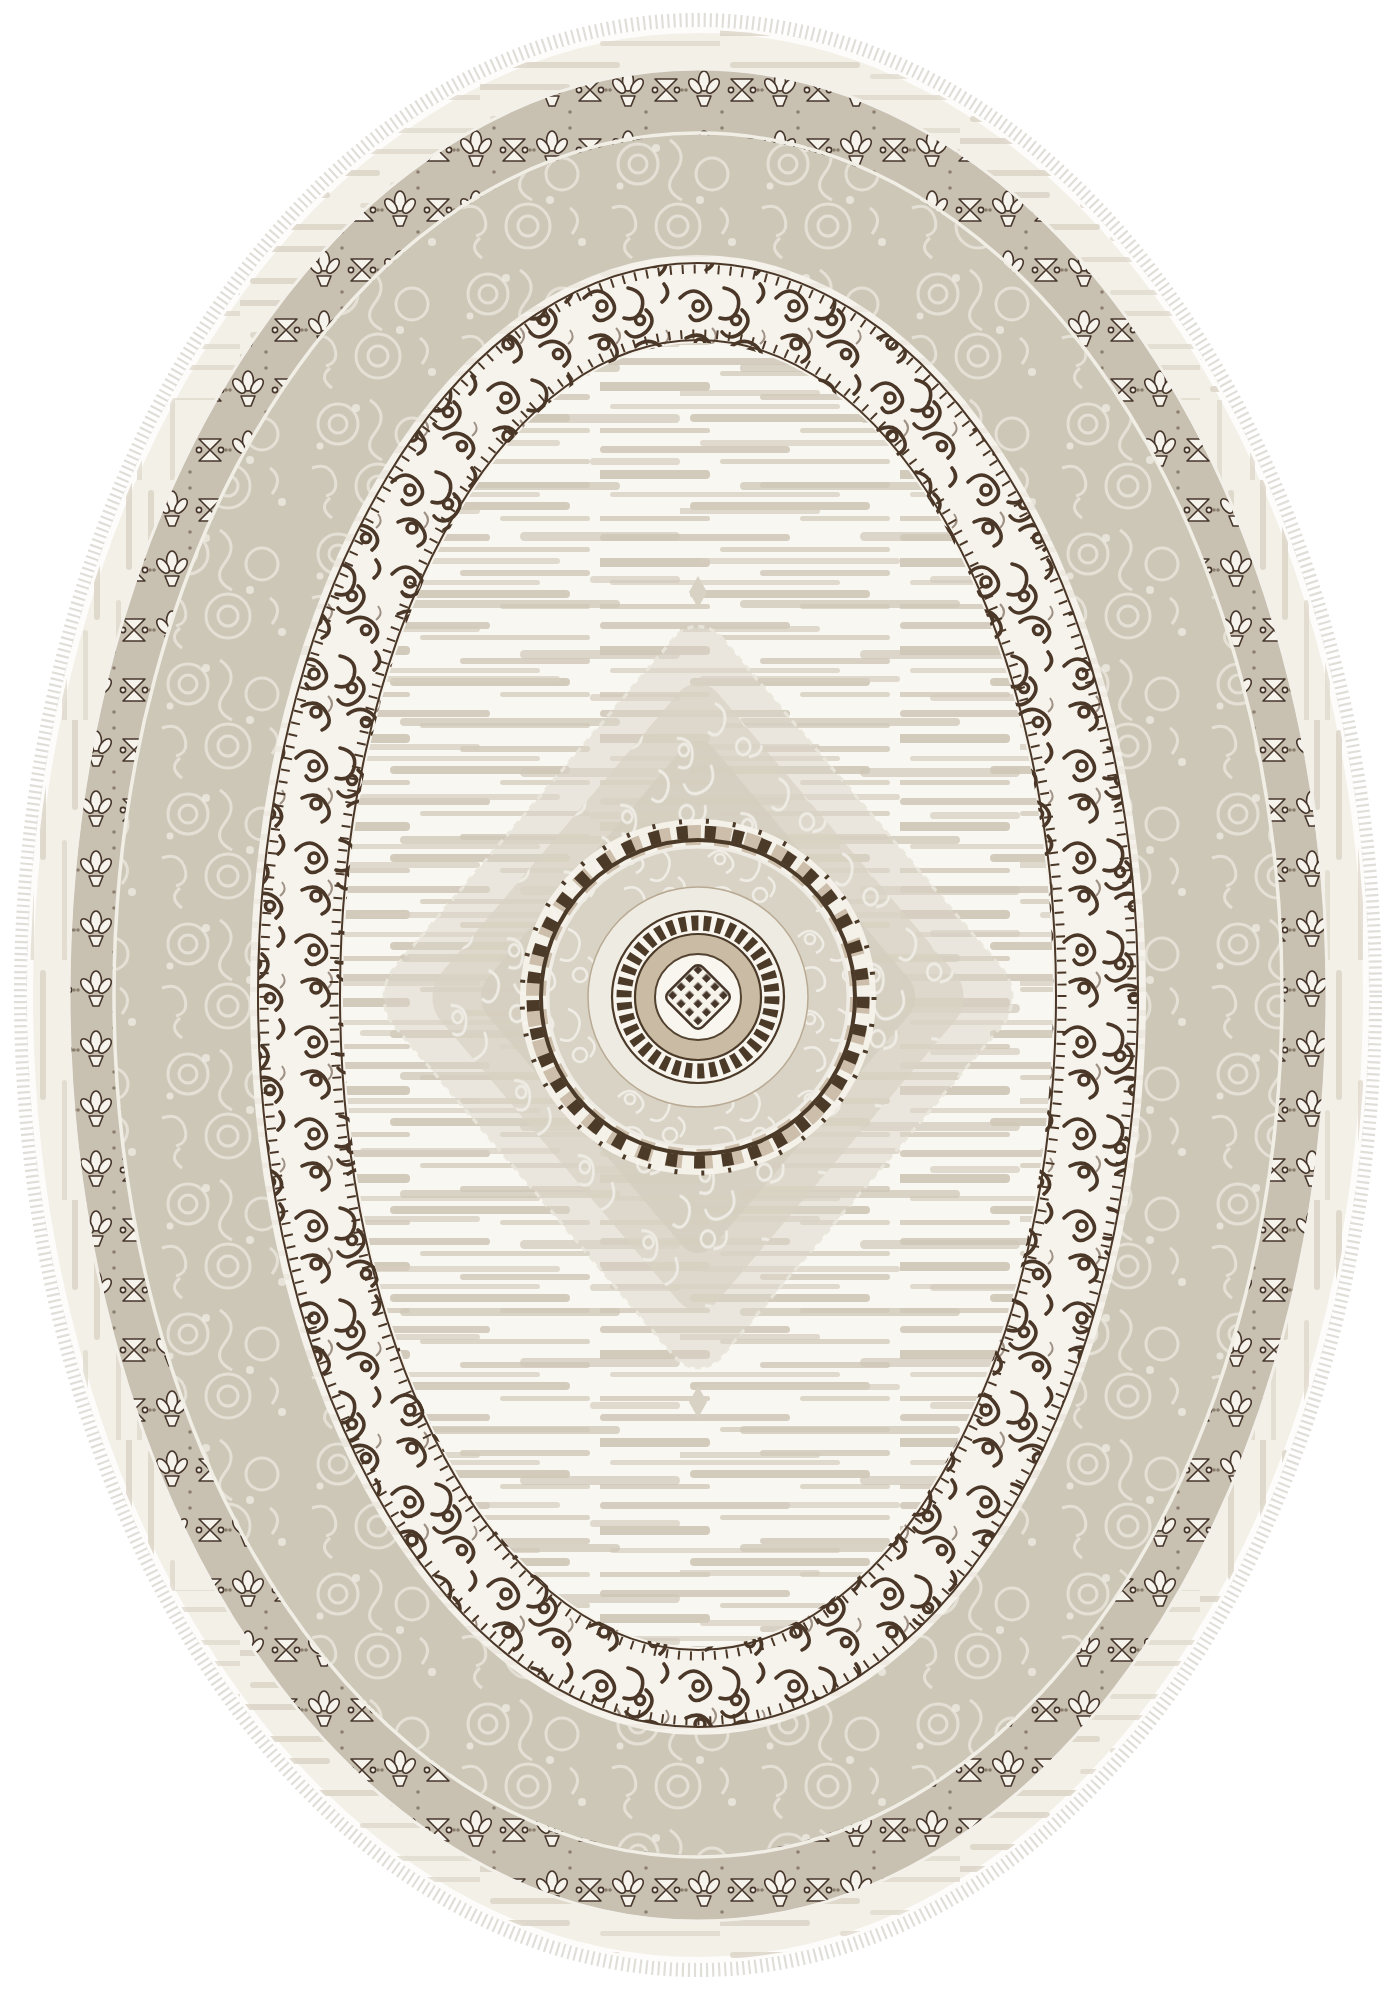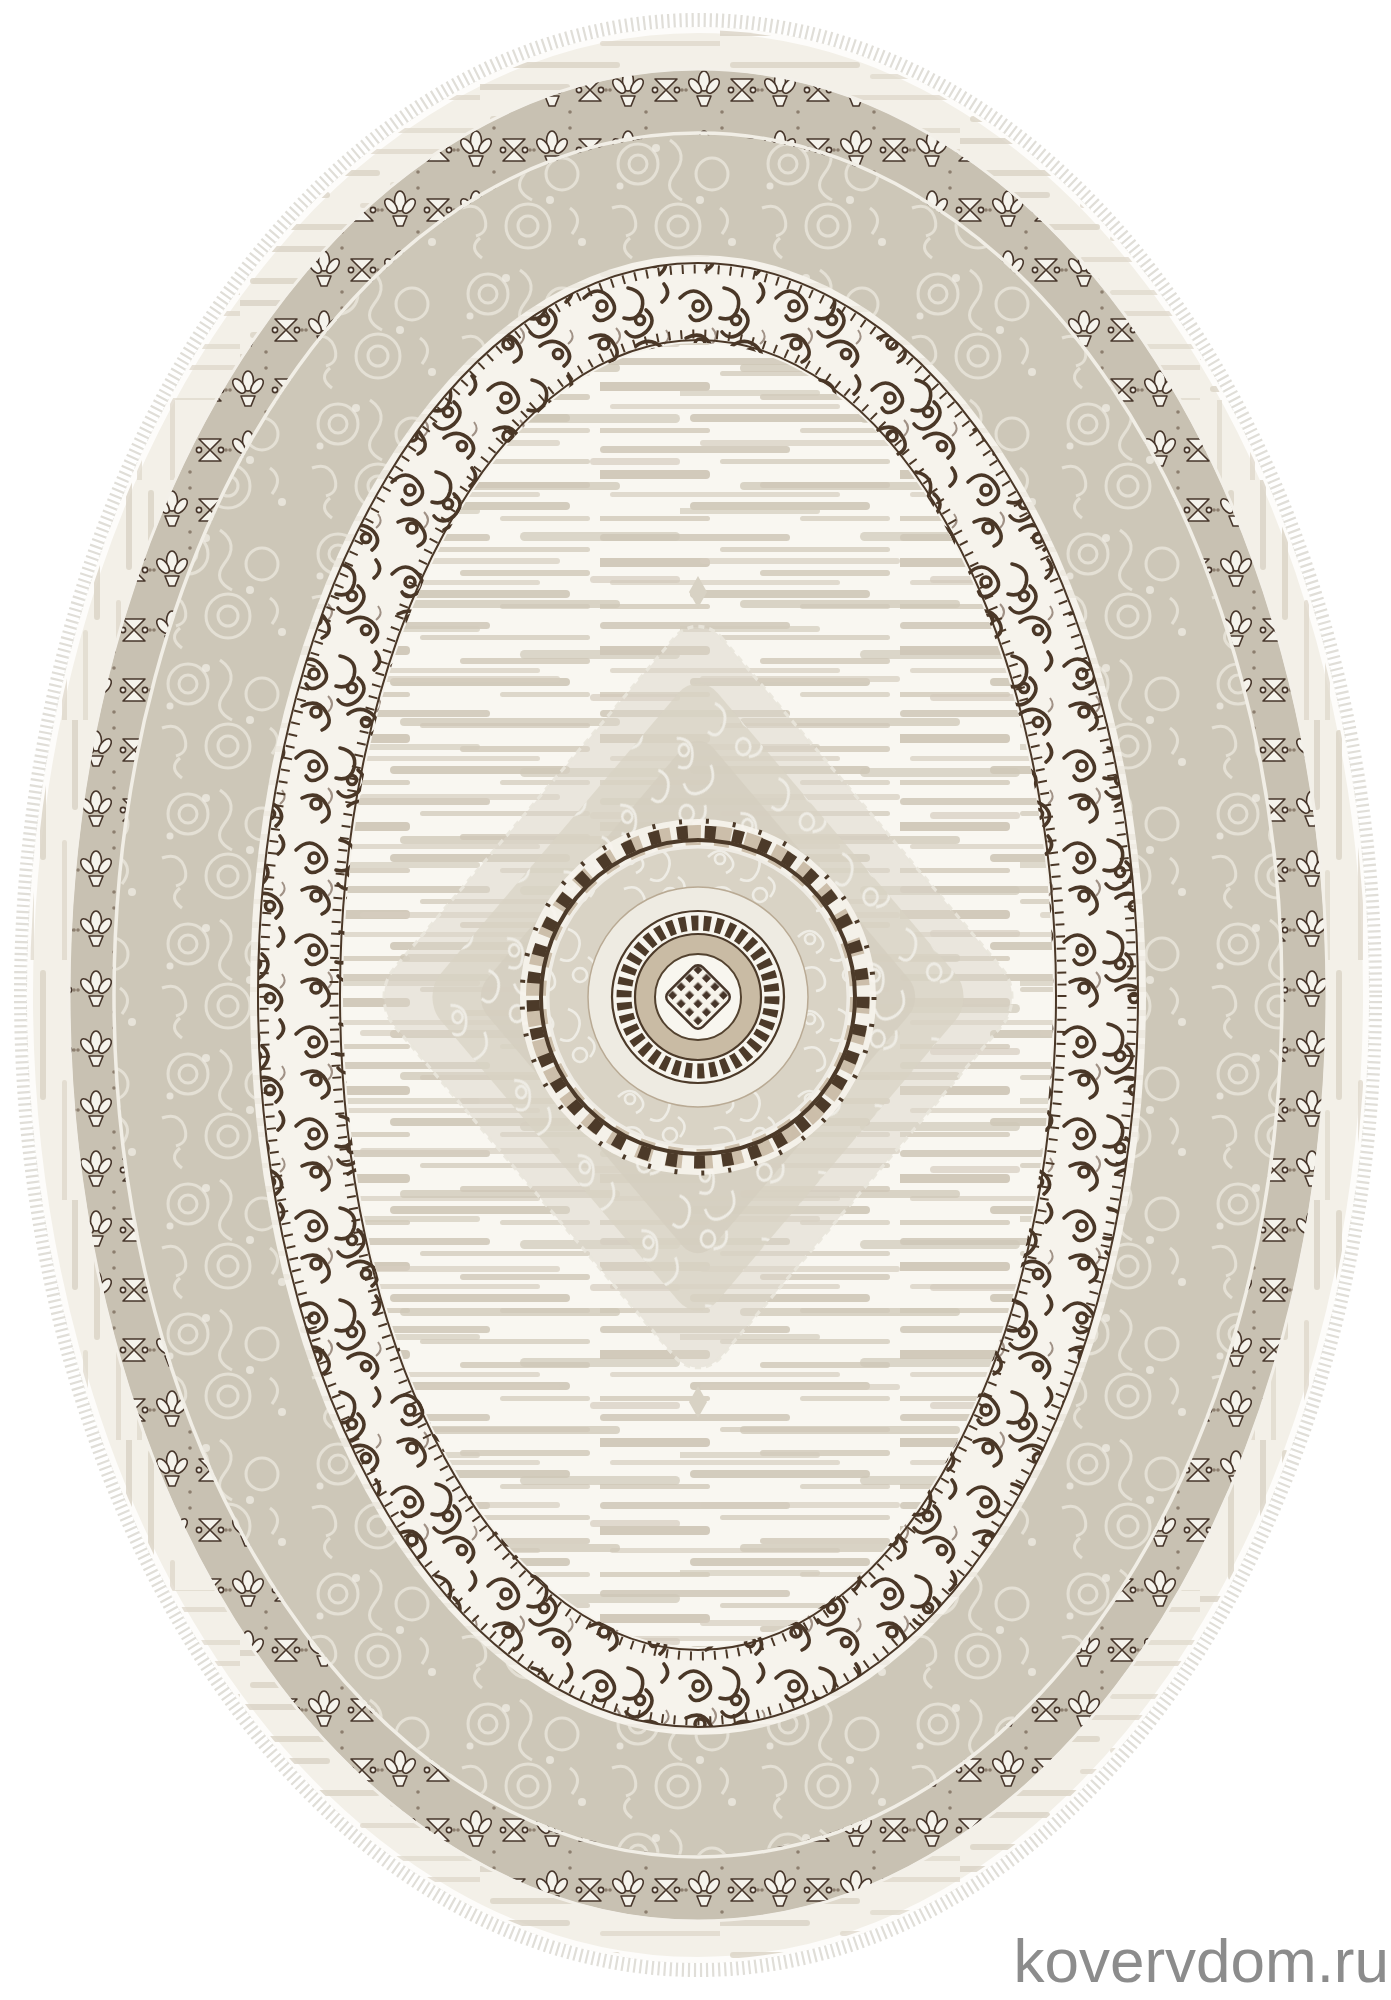--- a/index.html
+++ b/index.html
@@ -222,14 +222,13 @@
       <circle r="86" fill="#f7f5ee" stroke="#4c3a29" stroke-width="2.2"></circle>
       <circle r="74" fill="none" stroke="#4c3a29" stroke-width="15" stroke-dasharray="7 5.2"></circle>
       <circle r="63" fill="#c9bba4" stroke="#4c3a29" stroke-width="2.2"></circle>
       <circle r="43" fill="#f8f6ef" stroke="#53422f" stroke-width="2"></circle>
       <g>
         <rect x="-24.5" y="-24.5" width="49" height="49" rx="7" transform="rotate(45)" fill="url(#pLattice)" stroke="#463529" stroke-width="2.5"></rect>
       </g>
     </g>
   </svg>
 
-  <div class="watermark">kovervdom.ru</div>
 </div>
 
 </body></html>

